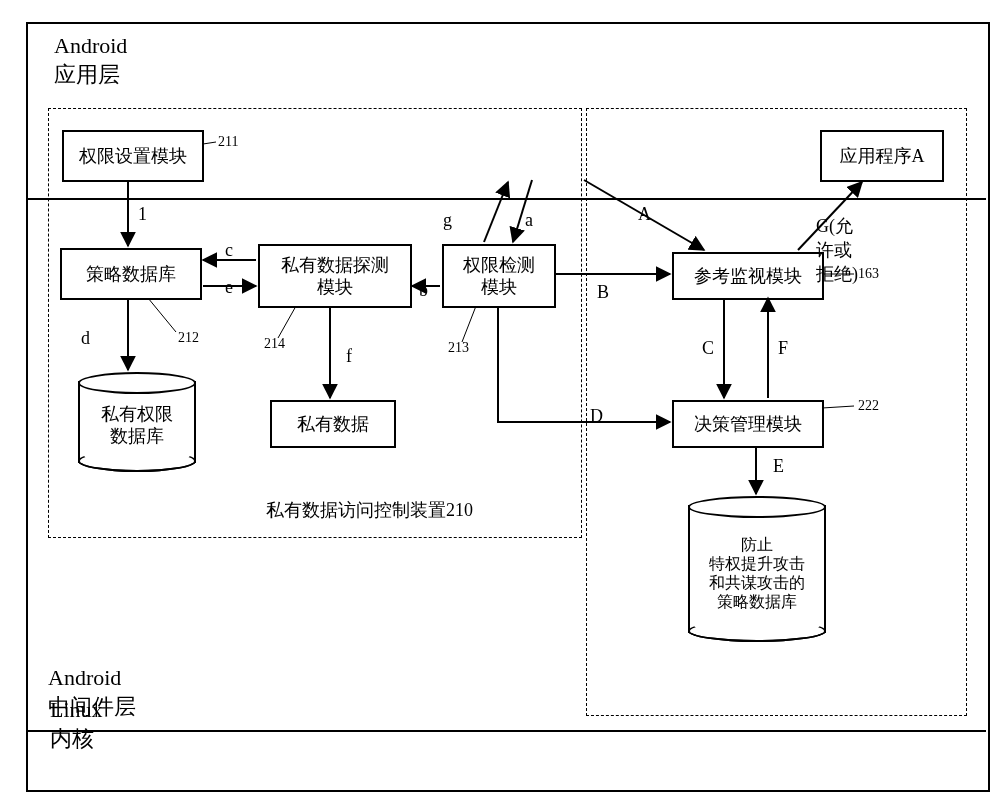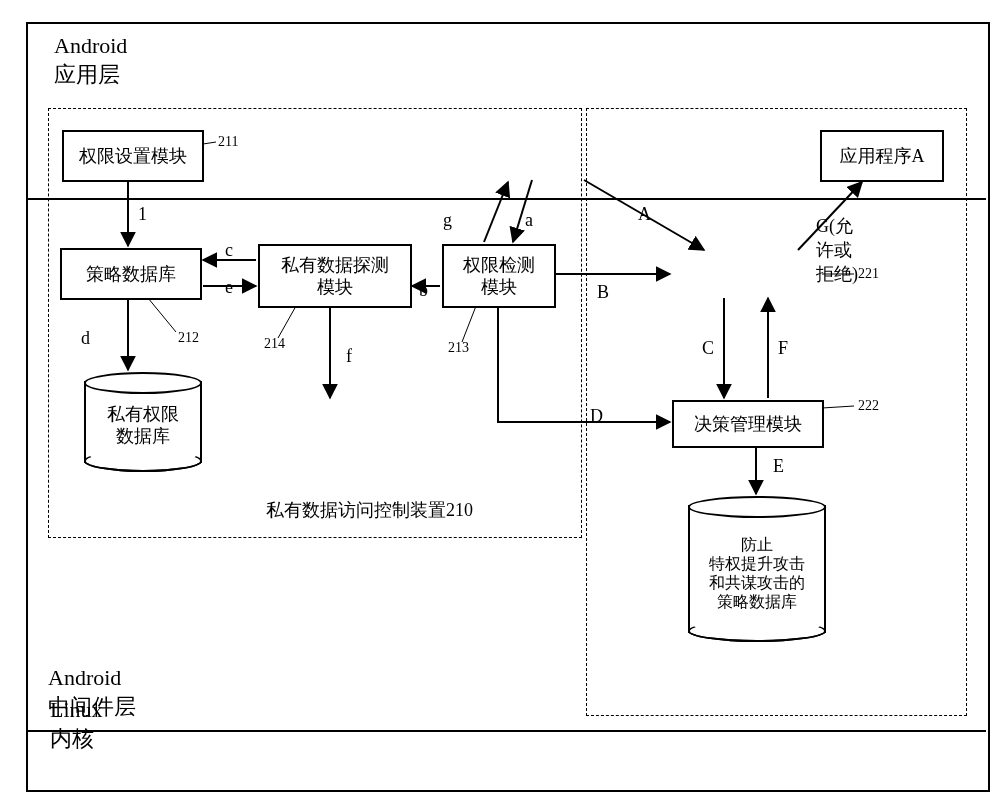--- a/index.html
+++ b/index.html
@@ -39,23 +39,25 @@
 <div class="dashed" style="left:578px;top:100px;width:379px;height:606px"></div>
 
 <div class="box" style="left:54px;top:122px;width:138px;height:48px">权限设置模块</div>
 <div class="box" style="left:812px;top:122px;width:120px;height:48px">应用程序A</div>
 
 <div class="box" style="left:52px;top:240px;width:138px;height:48px">策略数据库</div>
 <div class="box" style="left:250px;top:236px;width:150px;height:60px;white-space:pre">私有数据探测
 模块</div>
 <div class="box" style="left:434px;top:236px;width:110px;height:60px;white-space:pre">权限检测
 模块</div>
+<div class="box" style="left:664px;top:244px;width:148px;height:44px">参考监视模块</div>
+<div class="box" style="left:262px;top:392px;width:122px;height:44px">私有数据</div>
 <div class="box" style="left:664px;top:392px;width:148px;height:44px">决策管理模块</div>
 
-<div class="db" style="left:76px;top:364px;width:118px;height:100px">
+<div class="db" style="left:70px;top:364px;width:118px;height:100px">
   <div class="top"></div>
       <div class="body" style="white-space:pre">私有权限
 数据库</div>
       <div class="bot"></div>
       <div class="bot2"></div>
 </div>
 <div class="db" style="left:680px;top:488px;width:138px;height:146px">
   <div class="top"></div>
       <div class="body" style="white-space:pre;font-size:16px">防止
 特权提升攻击
@@ -64,21 +66,21 @@
       <div class="bot"></div>
       <div class="bot2"></div>
 </div>
 
 <div class="txt" style="left:258px;top:490px">私有数据访问控制装置210</div>
 
 <div class="num" style="left:210px;top:126px">211</div>
 <div class="num" style="left:170px;top:322px">212</div>
 <div class="num" style="left:256px;top:328px">214</div>
 <div class="num" style="left:440px;top:332px">213</div>
-<div class="num" style="left:850px;top:258px">221</div>
+<div class="num" style="left:850px;top:258px">163</div>
 <div class="num" style="left:850px;top:390px">222</div>
 
 <div class="txt" style="left:130px;top:196px">1</div>
 <div class="txt" style="left:517px;top:202px">a</div>
 <div class="txt" style="left:411px;top:272px">b</div>
 <div class="txt" style="left:217px;top:232px">c</div>
 <div class="txt" style="left:73px;top:320px">d</div>
 <div class="txt" style="left:217px;top:269px">e</div>
 <div class="txt" style="left:338px;top:338px">f</div>
 <div class="txt" style="left:435px;top:202px">g</div>

